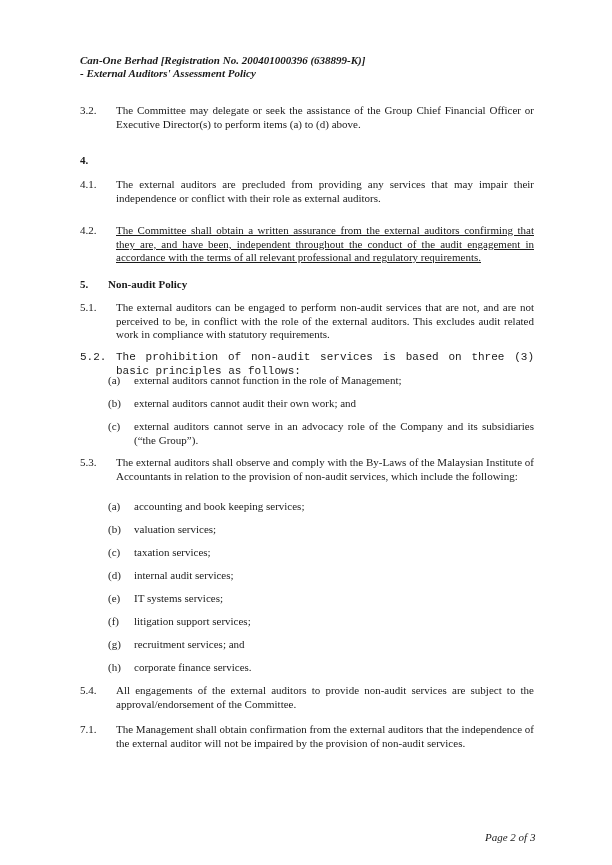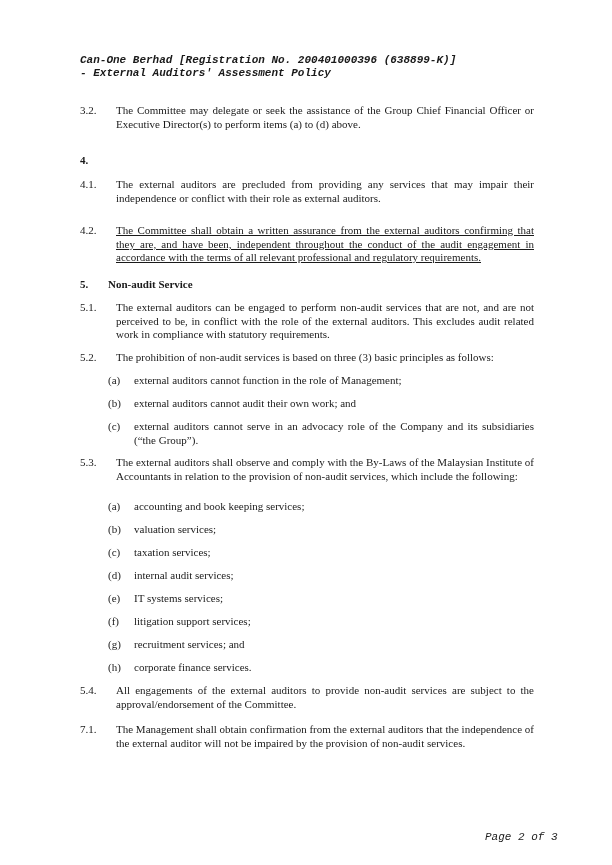--- a/index.html
+++ b/index.html
@@ -1,18 +1,18 @@
 <!DOCTYPE html>
 <html><head>
 <meta charset="utf-8">
 <style>
   html, body { margin:0; padding:0; background:#ffffff; }
   body { width:612px; height:865px; position:relative; overflow:hidden;
          font-family:"Liberation Serif", serif; color:#1a1a1a; font-size:11px; }
-  .abs { position:absolute;font-family:Liberation Mono, monospace; }
+  .abs { position:absolute; }
   .hdr { left:80px; font-style:italic; font-weight:bold; font-size:11px; line-height:13px; }
   .para { position:absolute; left:80px; width:454px; line-height:13.6px; text-align:justify; }
   .para .num { position:absolute; left:0; top:0; }
   .para .txt { margin-left:36px; display:block; }
   .heading { position:absolute; left:80px; font-weight:bold; font-size:11px; }
   .heading .num { position:absolute; left:0; }
   .heading .txt { margin-left:28px; }
   .sub { position:absolute; left:108px; width:426px; line-height:13.6px; text-align:justify; }
   .sub .lbl { position:absolute; left:0; top:0; }
   .sub .txt { margin-left:26px; display:block; }
@@ -39,29 +39,29 @@
   <span class="txt">The external auditors are precluded from providing any services that may impair their independence or conflict with their role as external auditors.</span>
 </div>
 
 <div class="para" style="top:224px;text-decoration:underline;">
   <span class="num">4.2.</span>
   <span class="txt">The Committee shall obtain a written assurance from the external auditors confirming that they are, and have been, independent throughout the conduct of the audit engagement in accordance with the terms of all relevant professional and regulatory requirements.</span>
 </div>
 
 <div class="heading" style="top:278px;">
   <span class="num">5.</span>
-  <span class="txt">Non-audit Service</span>
+  <span class="txt">Non-audit Policy</span>
 </div>
 
 <div class="para" style="top:301px;">
   <span class="num">5.1.</span>
   <span class="txt">The external auditors can be engaged to perform non-audit services that are not, and are not perceived to be, in conflict with the role of the external auditors. This excludes audit related work in compliance with statutory requirements.</span>
 </div>
 
-<div class="para" style="top:351px;">
+<div class="para" style="top:351px;font-family:Liberation Mono, monospace;">
   <span class="num">5.2.</span>
   <span class="txt">The prohibition of non-audit services is based on three (3) basic principles as follows:</span>
 </div>
 <div class="sub" style="top:374px;">
   <span class="lbl">(a)</span>
   <span class="txt">external auditors cannot function in the role of Management;</span>
 </div>
 <div class="sub" style="top:397px;">
   <span class="lbl">(b)</span>
   <span class="txt">external auditors cannot audit their own work; and</span>

